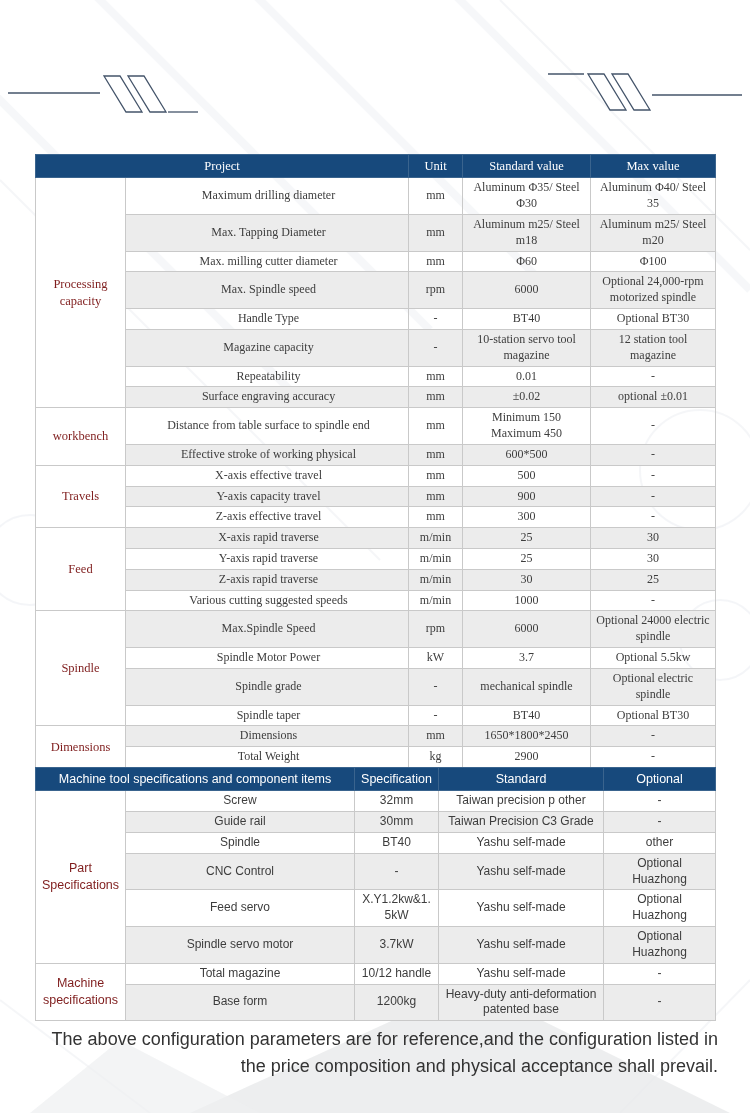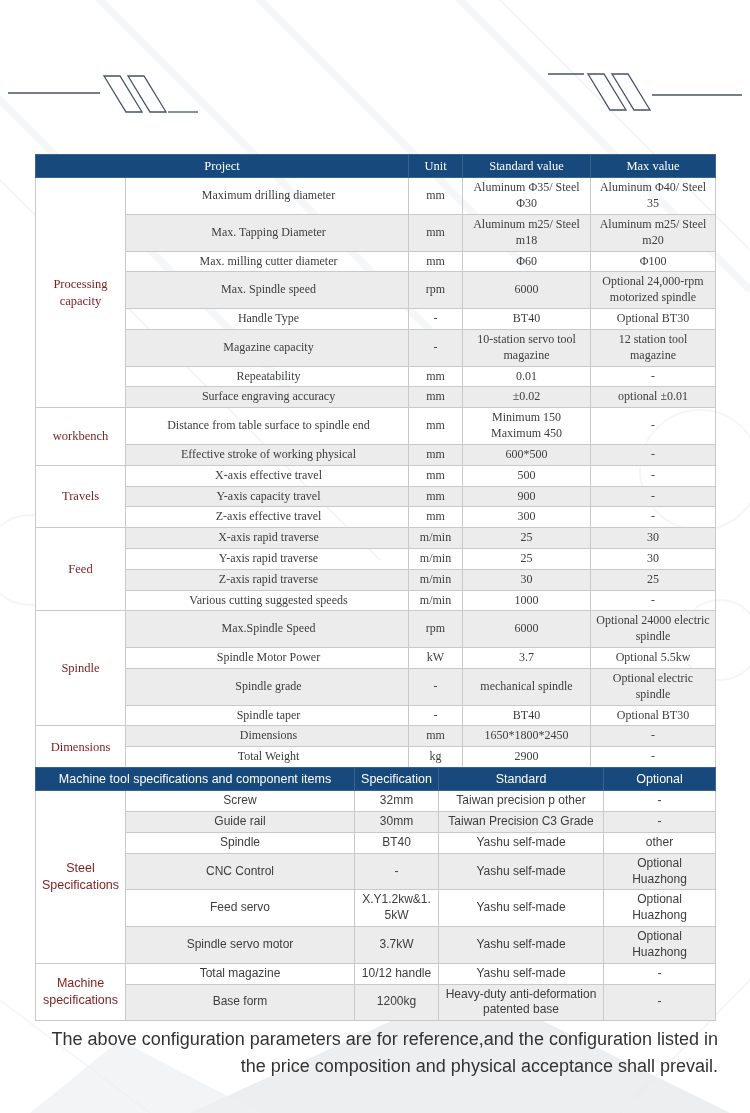--- a/index.html
+++ b/index.html
@@ -258,21 +258,21 @@
       <thead>
         <tr>
           <th colspan="2">Machine tool specifications and component items</th>
           <th>Specification</th>
           <th>Standard</th>
           <th>Optional</th>
         </tr>
       </thead>
       <tbody>
         <tr>
-          <td rowspan="6" class="c-group">Steel Specifications</td>
+          <td rowspan="6" class="c-group">Part Specifications</td>
           <td class="c-item">Screw</td>
           <td class="c-spec">32mm</td>
           <td class="c-std">Taiwan precision p other</td>
           <td class="c-max">-</td>
         </tr>
         <tr class="alt">
           <td class="c-item">Guide rail</td>
           <td class="c-spec">30mm</td>
           <td class="c-std">Taiwan Precision C3 Grade</td>
           <td class="c-max">-</td>

